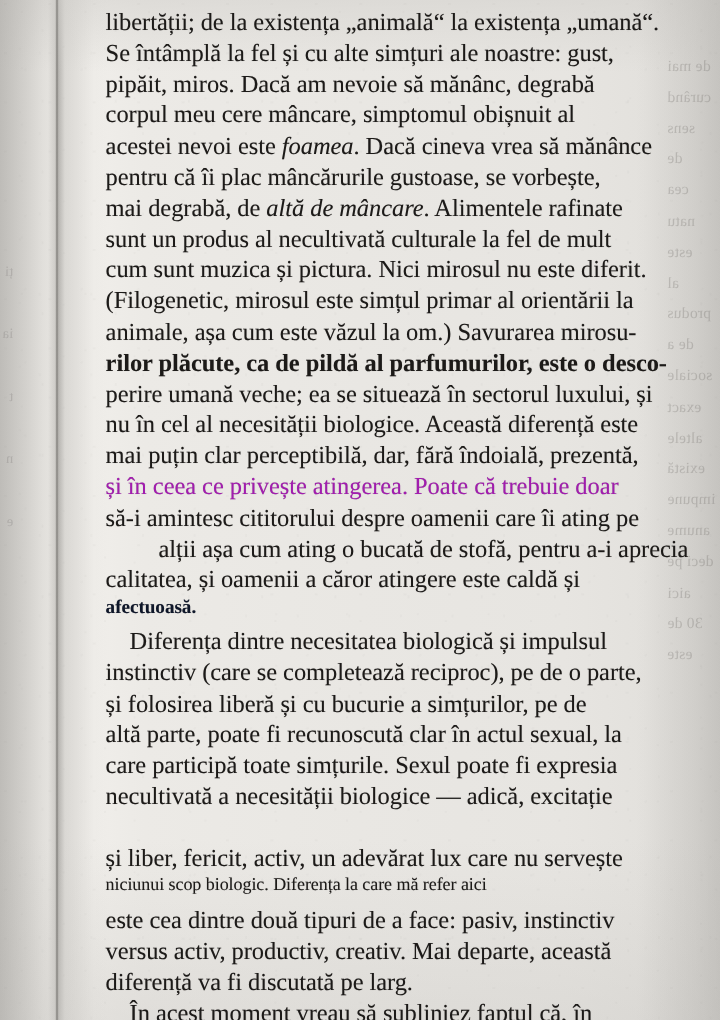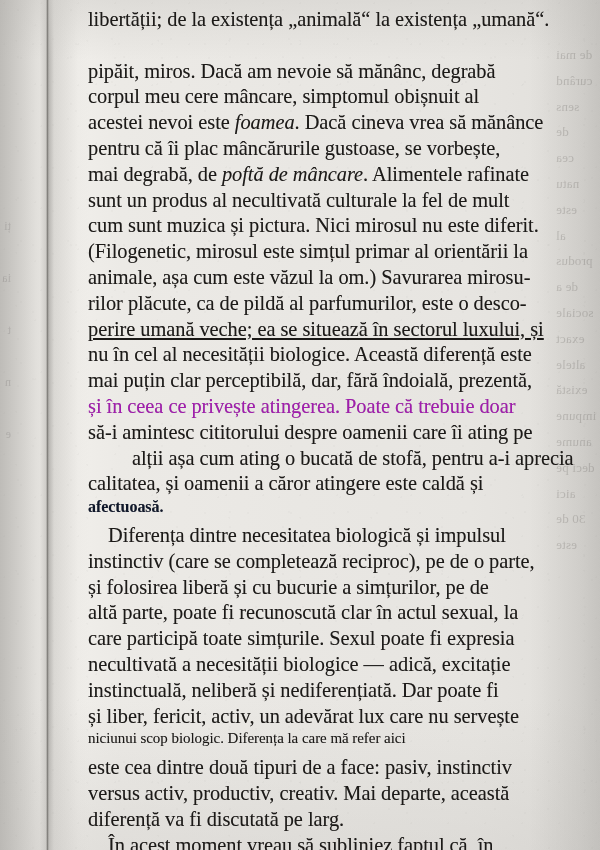--- a/index.html
+++ b/index.html
@@ -179,45 +179,45 @@
 30 de
 este</div>
   <div class="bleed bleed-left">ți
 ia
 t
 n
 e</div>
 
   <div class="textblock">
       <div class="line" style="top: 8px; font-size: 20.4px; color: rgb(28, 26, 24);"><span>libertății; de la existența „animală“ la existența „umană“.</span></div>
+      <div class="line" style="top: 33.8px; font-size: 20.4px; color: rgb(28, 26, 24);"><span>Se întâmplă la fel și cu alte simțuri ale noastre: gust,</span></div>
       <div class="line" style="top: 59.6px; font-size: 20.4px; color: rgb(28, 26, 24);"><span>pipăit, miros. Dacă am nevoie să mănânc, degrabă</span></div>
       <div class="line" style="top: 85.4px; font-size: 20.4px; color: rgb(28, 26, 24);"><span>corpul meu cere mâncare, simptomul obișnuit al</span></div>
       <div class="line" style="top: 111.2px; font-size: 20.4px; color: rgb(28, 26, 24);"><span>acestei nevoi este </span><i>foamea</i><span>. Dacă cineva vrea să mănânce</span></div>
       <div class="line" style="top: 137px; font-size: 20.4px; color: rgb(28, 26, 24);"><span>pentru că îi plac mâncărurile gustoase, se vorbește,</span></div>
-      <div class="line" style="top: 162.8px; font-size: 20.4px; color: rgb(28, 26, 24);"><span>mai degrabă, de </span><i>poftă de mâncare</i><span>. Alimentele rafinate</span></div>
+      <div class="line" style="top: 162.8px; font-size: 20.4px; color: rgb(28, 26, 24);"><span>mai degrabă, de </span><i>altă de mâncare</i><span>. Alimentele rafinate</span></div>
       <div class="line" style="top: 188.6px; font-size: 20.4px; color: rgb(28, 26, 24);"><span>sunt un produs al necultivată culturale la fel de mult</span></div>
       <div class="line" style="top: 214.4px; font-size: 20.4px; color: rgb(28, 26, 24);"><span>cum sunt muzica și pictura. Nici mirosul nu este diferit.</span></div>
       <div class="line" style="top: 240.2px; font-size: 20.4px; color: rgb(28, 26, 24);"><span>(Filogenetic, mirosul este simțul primar al orientării la</span></div>
       <div class="line" style="top: 266px; font-size: 20.4px; color: rgb(28, 26, 24);"><span>animale, așa cum este văzul la om.) Savurarea mirosu-</span></div>
-      <div class="line" style="top: 291.8px; font-size: 20.4px; color: rgb(28, 26, 24);"><span>rilor plăcute, ca de pildă al parfumurilor, este o desco-</span></div>
-      <div class="line" style="top: 317.6px; font-size: 20.4px; color: rgb(28, 26, 24); text-decoration: underline;"><span>perire umană veche; ea se situează în sectorul luxului, și</span></div>
+      <div class="line" style="top: 291.8px; font-size: 20.4px; color: rgb(28, 26, 24); font-weight: bold;"><span>rilor plăcute, ca de pildă al parfumurilor, este o desco-</span></div>
+      <div class="line" style="top: 317.6px; font-size: 20.4px; color: rgb(28, 26, 24);"><span>perire umană veche; ea se situează în sectorul luxului, și</span></div>
       <div class="line" style="top: 343.4px; font-size: 20.4px; color: rgb(28, 26, 24);"><span>nu în cel al necesității biologice. Această diferență este</span></div>
       <div class="line" style="top: 369.2px; font-size: 20.4px; color: rgb(28, 26, 24);"><span>mai puțin clar perceptibilă, dar, fără îndoială, prezentă,</span></div>
       <div class="line" style="top: 395px; font-size: 20.4px; color: #a21caf;"><span>și în ceea ce privește atingerea. Poate că trebuie doar</span></div>
       <div class="line" style="top: 420.8px; font-size: 20.4px; color: rgb(28, 26, 24);"><span>să-i amintesc cititorului despre oamenii care îi ating pe</span></div>
       <div class="line" style="top: 446.6px; font-size: 20.4px; color: rgb(28, 26, 24); margin-left: 44px;"><span>alții așa cum ating o bucată de stofă, pentru a-i aprecia</span></div>
       <div class="line" style="top: 472.4px; font-size: 20.4px; color: rgb(28, 26, 24);"><span>calitatea, și oamenii a căror atingere este caldă și</span></div>
       <div class="line" style="top: 498.2px; font-size: 16px; color: #0f172a; font-weight: bold;"><span>afectuoasă.</span></div>
       <div class="line indent" style="top: 524px; font-size: 20.4px; color: rgb(28, 26, 24);"><span>Diferența dintre necesitatea biologică și impulsul</span></div>
       <div class="line" style="top: 549.8px; font-size: 20.4px; color: rgb(28, 26, 24);"><span>instinctiv (care se completează reciproc), pe de o parte,</span></div>
       <div class="line" style="top: 575.6px; font-size: 20.4px; color: rgb(28, 26, 24);"><span>și folosirea liberă și cu bucurie a simțurilor, pe de</span></div>
       <div class="line" style="top: 601.4px; font-size: 20.4px; color: rgb(28, 26, 24);"><span>altă parte, poate fi recunoscută clar în actul sexual, la</span></div>
       <div class="line" style="top: 627.2px; font-size: 20.4px; color: rgb(28, 26, 24);"><span>care participă toate simțurile. Sexul poate fi expresia</span></div>
       <div class="line" style="top: 653px; font-size: 20.4px; color: rgb(28, 26, 24);"><span>necultivată a necesității biologice — adică, excitație</span></div>
-      <div class="line" style="top: 678.8px; font-size: 20.4px; color: rgb(28, 26, 24);"><span>instinctuală, neliberă și nediferențiată. Dar poate fi</span></div>
       <div class="line" style="top: 704.6px; font-size: 20.4px; color: rgb(28, 26, 24);"><span>și liber, fericit, activ, un adevărat lux care nu servește</span></div>
       <div class="line" style="top: 730.4px; font-size: 15px; color: rgb(28, 26, 24);"><span>niciunui scop biologic. Diferența la care mă refer aici</span></div>
       <div class="line" style="top: 756.2px; font-size: 20.4px; color: rgb(28, 26, 24);"><span>este cea dintre două tipuri de a face: pasiv, instinctiv</span></div>
       <div class="line" style="top: 782px; font-size: 20.4px; color: rgb(28, 26, 24);"><span>versus activ, productiv, creativ. Mai departe, această</span></div>
       <div class="line" style="top: 807.8px; font-size: 20.4px; color: rgb(28, 26, 24);"><span>diferență va fi discutată pe larg.</span></div>
       <div class="line indent" style="top: 833.6px; font-size: 20.4px; color: rgb(28, 26, 24);"><span>În acest moment vreau să subliniez faptul că, în</span></div>
     </div>
 
 </div>
 

